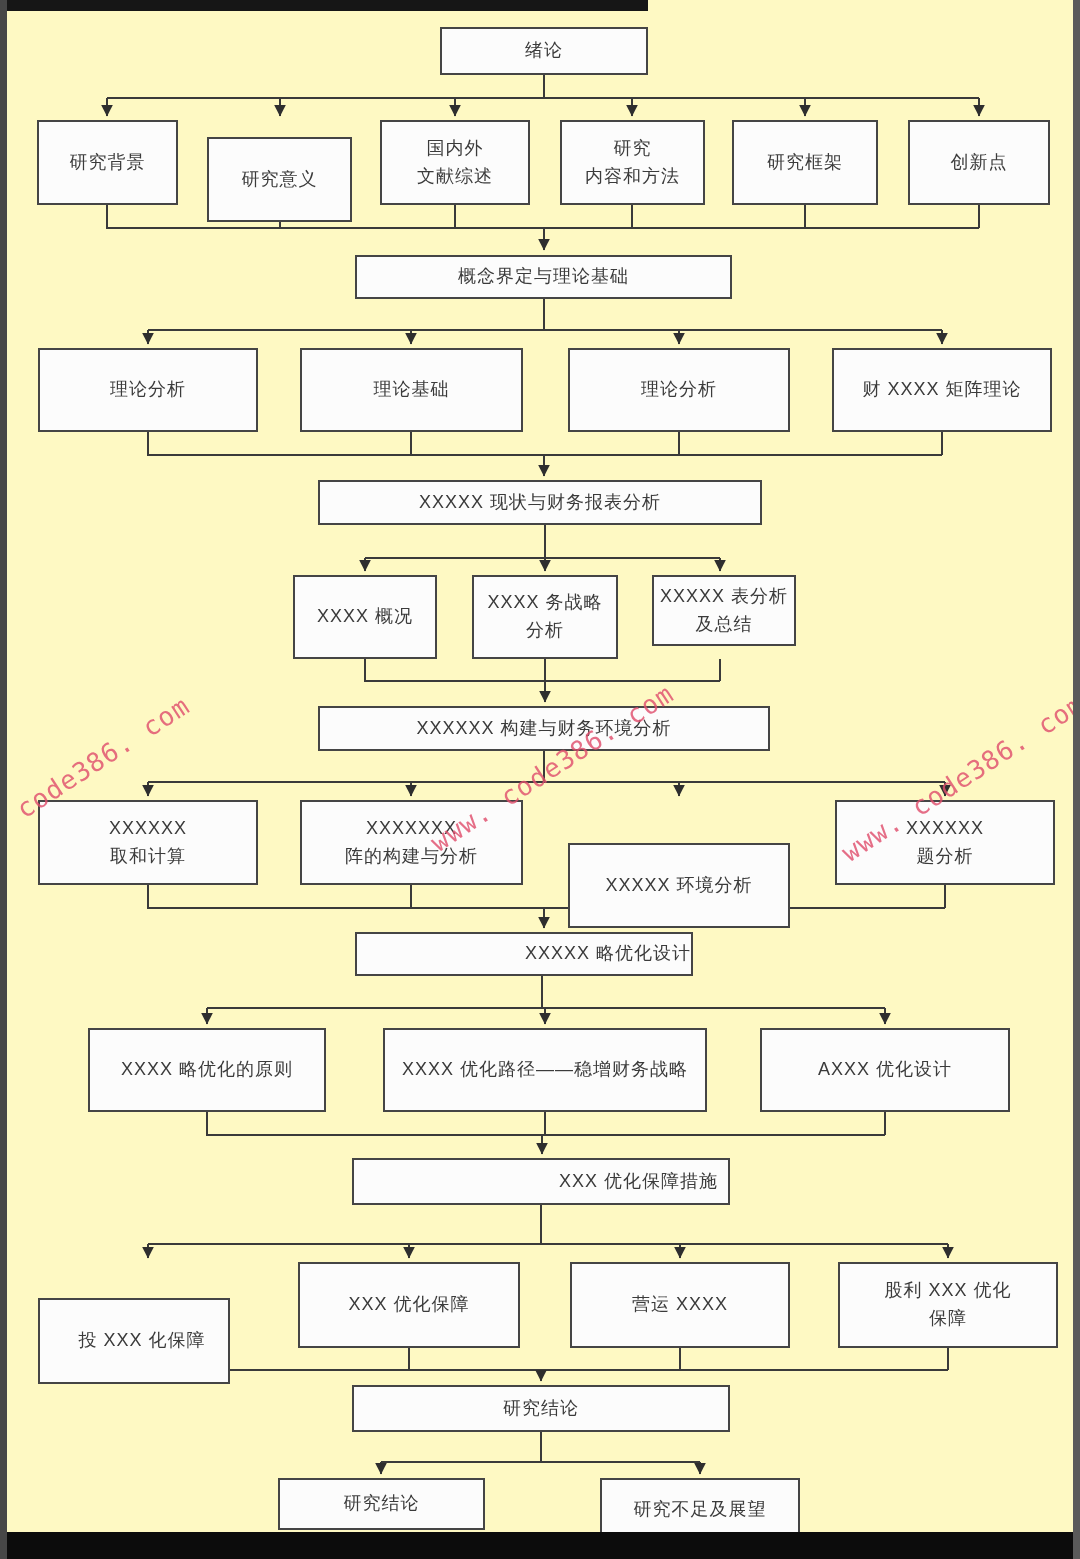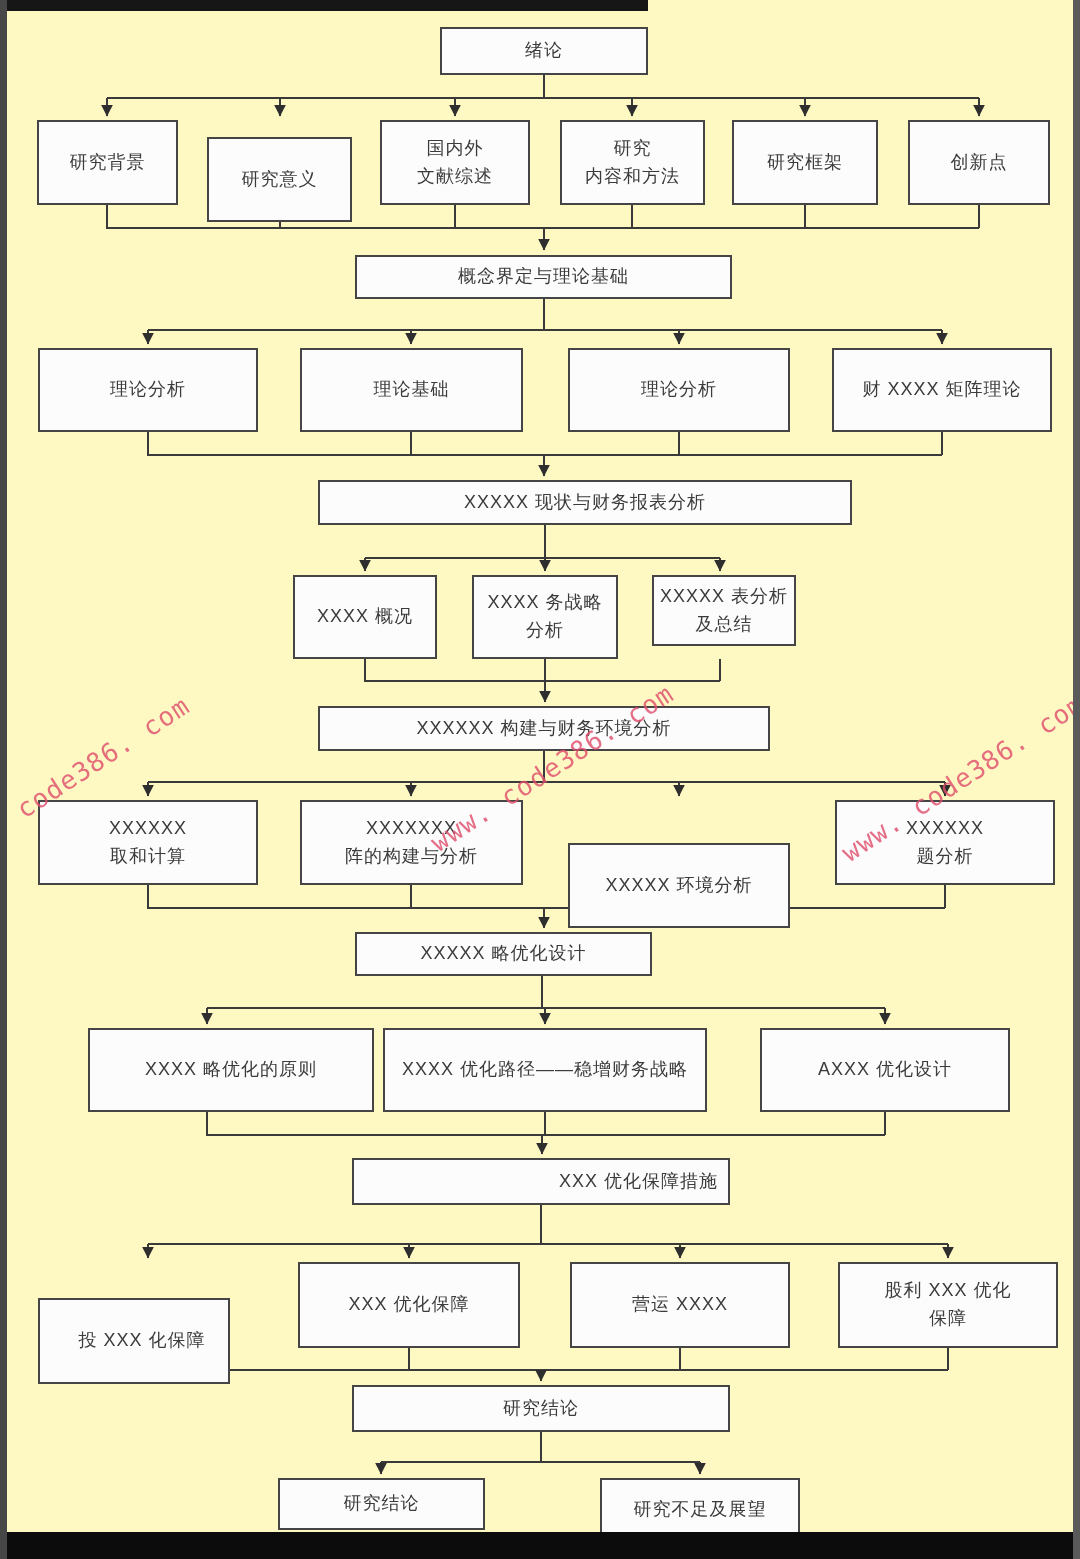--- a/index.html
+++ b/index.html
@@ -148,21 +148,21 @@
   <div class="box" style="left:300px;top:348px;width:223px;height:84px;">
     <span class="lbl">理论基础</span>
   </div>
   <div class="box" style="left:568px;top:348px;width:222px;height:84px;">
     <span class="lbl">理论分析</span>
   </div>
   <div class="box" style="left:832px;top:348px;width:220px;height:84px;">
     <span class="lbl">财 XXXX 矩阵理论</span>
   </div>
 
-  <div class="box" style="left:318px;top:480px;width:534px;height:45px;">
+  <div class="box" style="left:318px;top:480px;width:444px;height:45px;">
     <span class="lbl">XXXXX 现状与财务报表分析</span>
   </div>
 
   <div class="box" style="left:293px;top:575px;width:144px;height:84px;">
     <span class="lbl">XXXX 概况</span>
   </div>
   <div class="box" style="left:472px;top:575px;width:146px;height:84px;">
     <span class="lbl">XXXX 务战略
 分析</span>
   </div>
@@ -184,25 +184,25 @@
 阵的构建与分析</span>
   </div>
   <div class="box" style="left:568px;top:843px;width:222px;height:85px;">
     <span class="lbl">XXXXX 环境分析</span>
   </div>
   <div class="box" style="left:835px;top:800px;width:220px;height:85px;">
     <span class="lbl">XXXXXX
 题分析</span>
   </div>
 
-  <div class="box" style="left:355px;top:932px;width:297px;height:44px;">
+  <div class="box" style="left:355px;top:932px;width:338px;height:44px;justify-content:flex-end;">
     <span class="lbl">XXXXX 略优化设计</span>
   </div>
 
-  <div class="box" style="left:88px;top:1028px;width:286px;height:84px;align-items:center;">
+  <div class="box" style="left:88px;top:1028px;width:238px;height:84px;align-items:center;">
     <span class="lbl">XXXX 略优化的原则</span>
   </div>
   <div class="box" style="left:383px;top:1028px;width:324px;height:84px;">
     <span class="lbl">XXXX 优化路径——稳增财务战略</span>
   </div>
   <div class="box" style="left:760px;top:1028px;width:250px;height:84px;">
     <span class="lbl">AXXX 优化设计</span>
   </div>
 
   <div class="box align-right" style="left:352px;top:1158px;width:378px;height:47px;">

